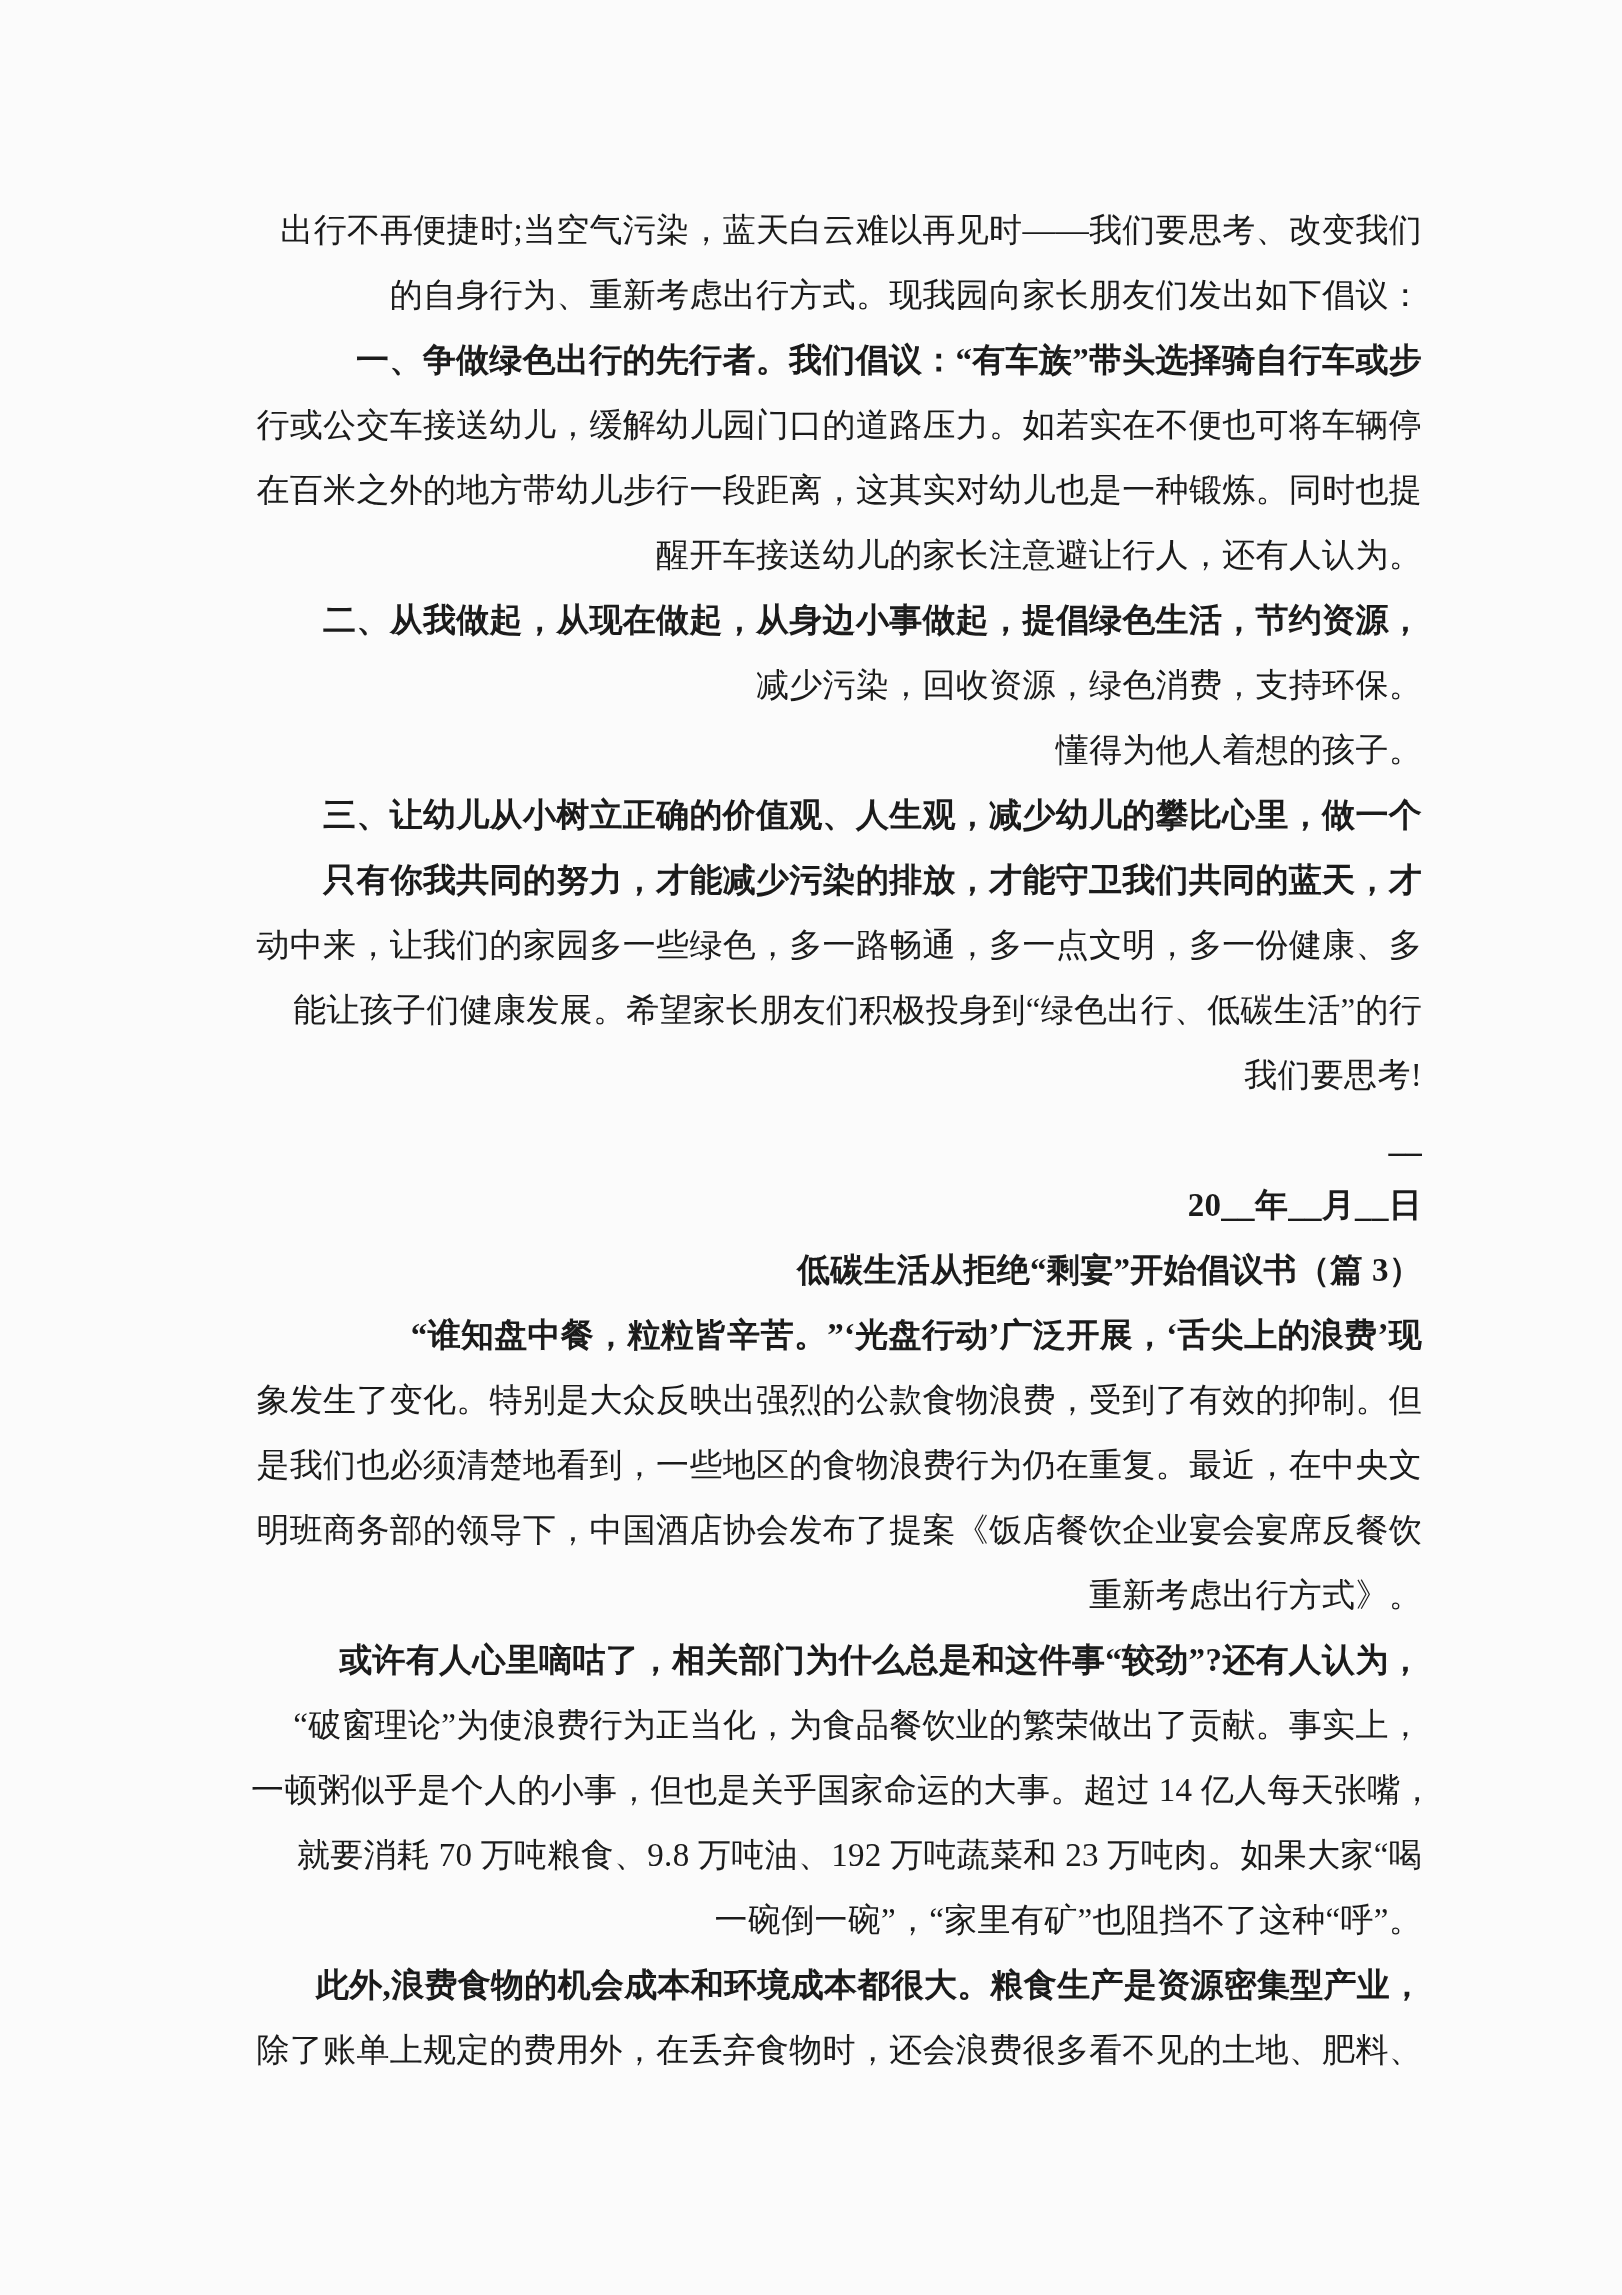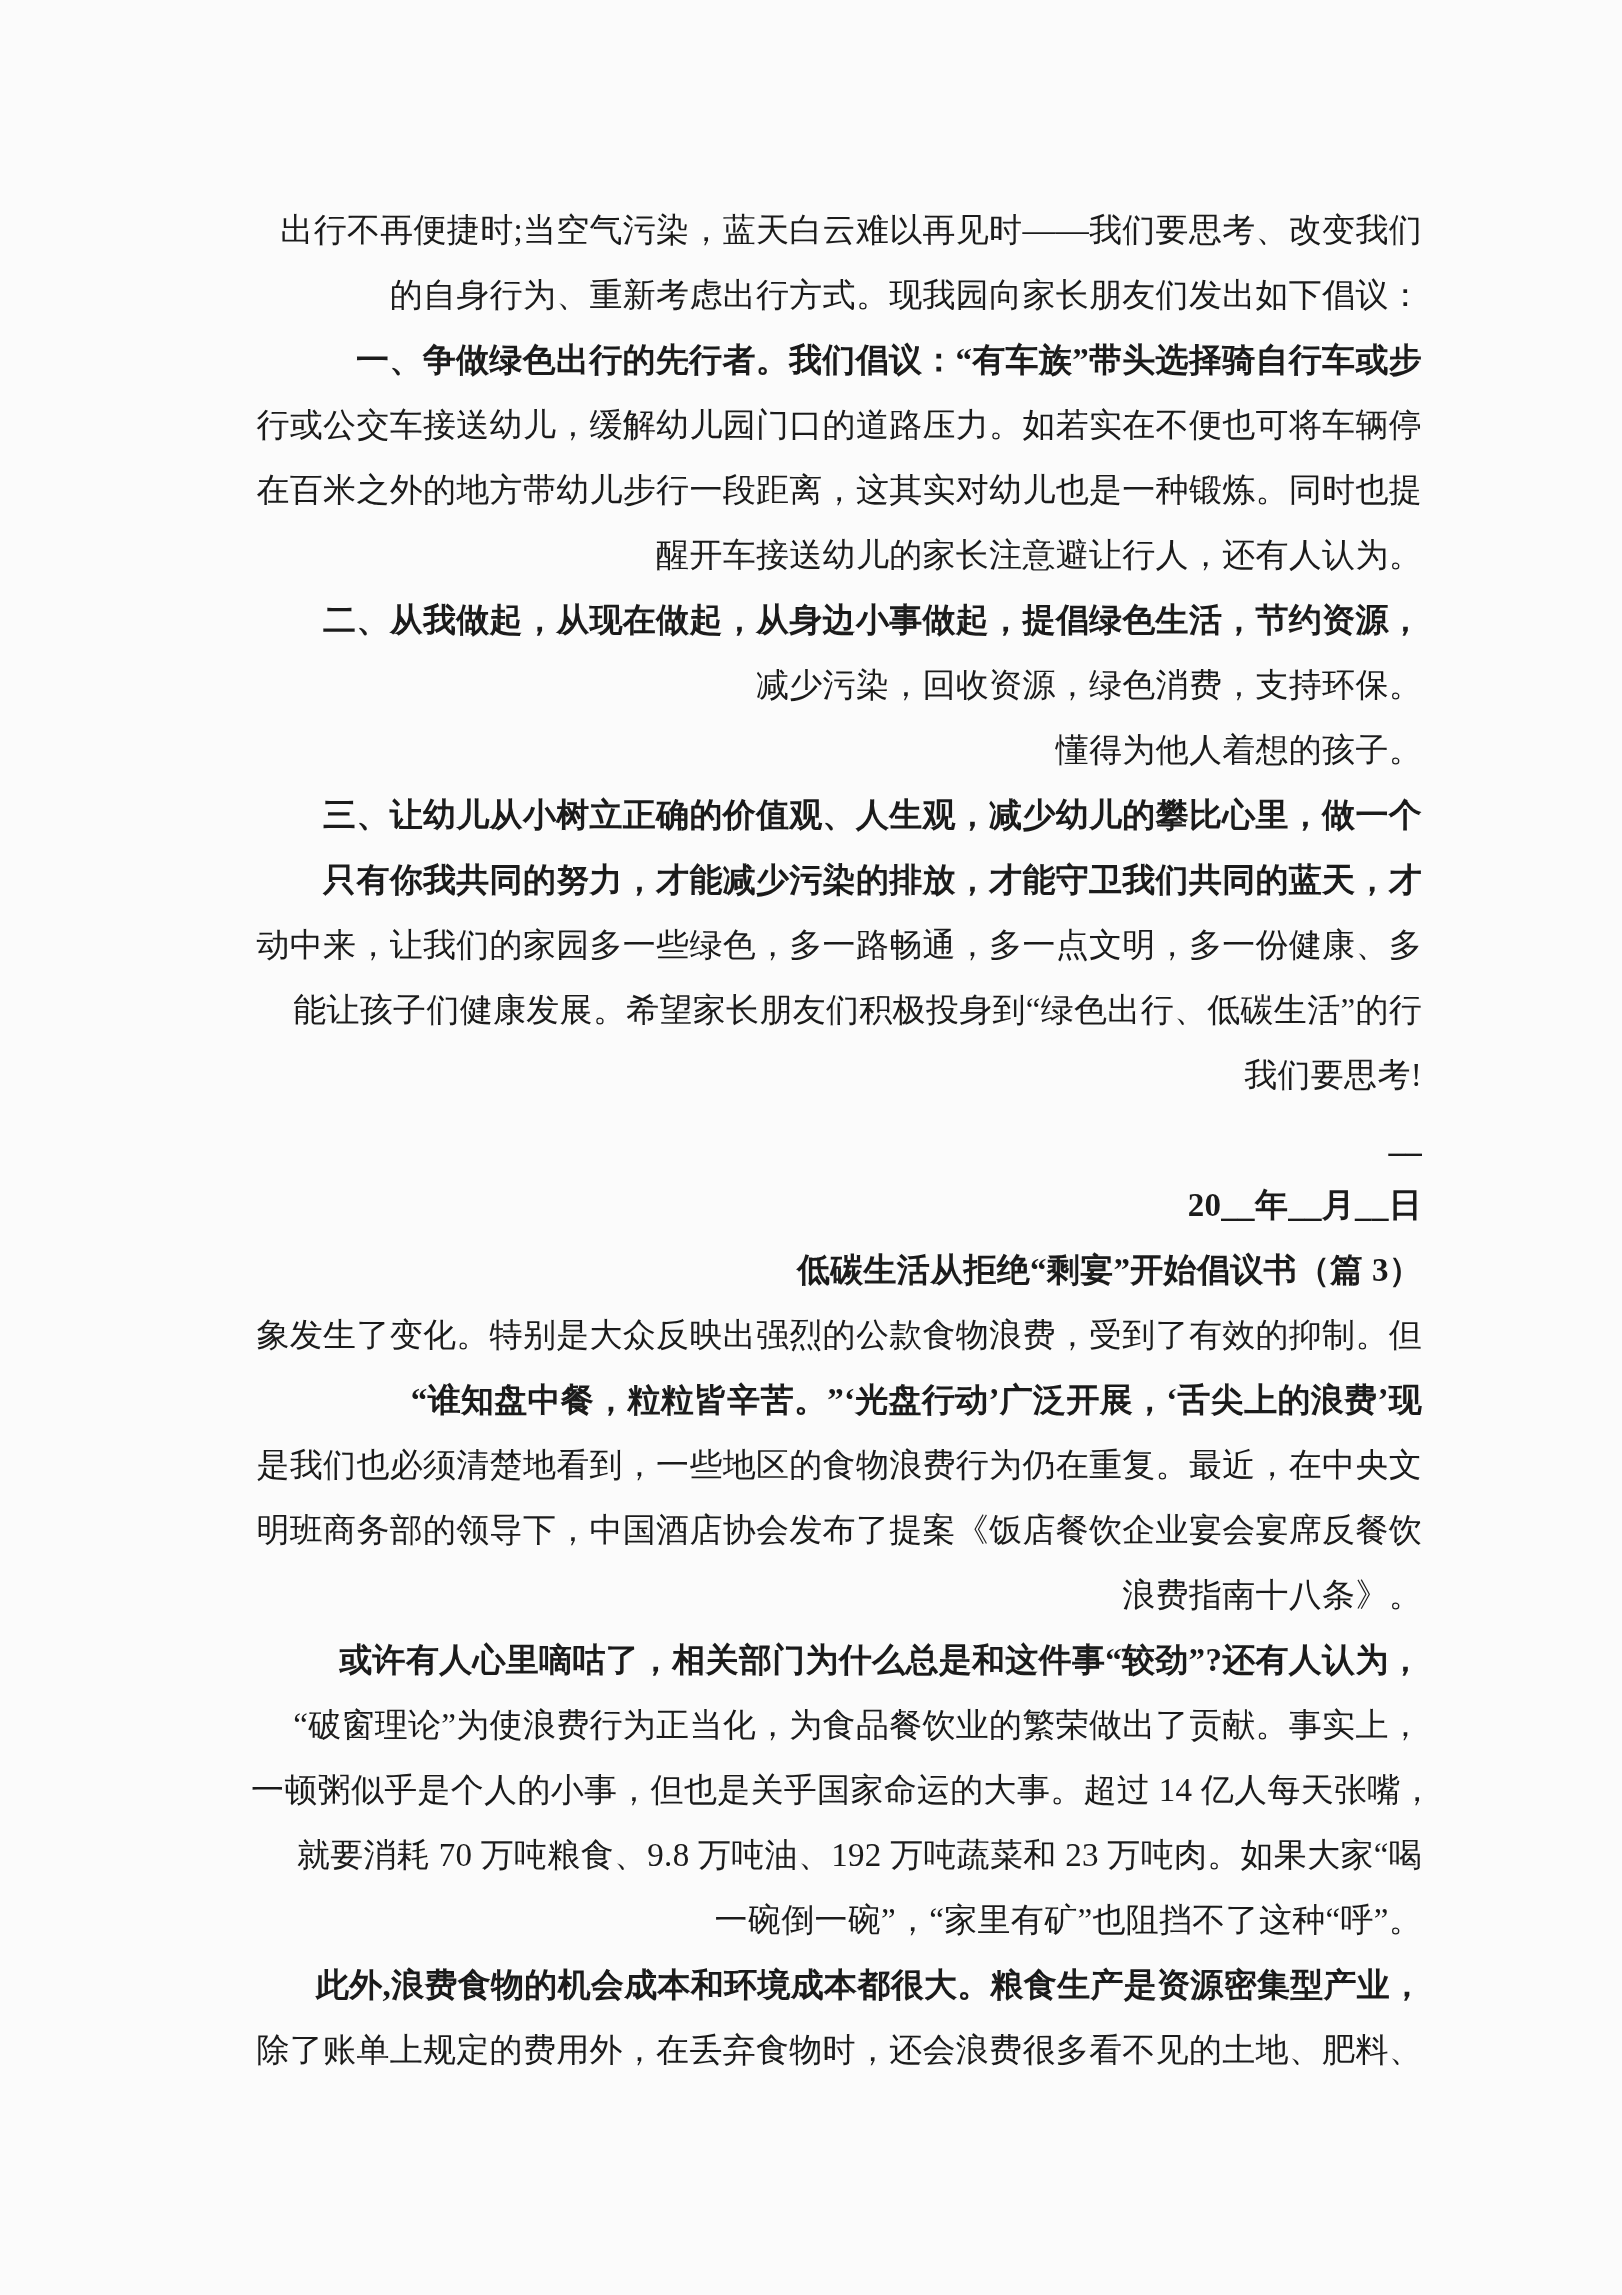--- a/index.html
+++ b/index.html
@@ -49,25 +49,25 @@
   <p class="line">减少污染，回收资源，绿色消费，支持环保。</p>
   <p class="line">懂得为他人着想的孩子。</p>
   <p class="line ind">三、让幼儿从小树立正确的价值观、人生观，减少幼儿的攀比心里，做一个</p>
   <p class="line ind">只有你我共同的努力，才能减少污染的排放，才能守卫我们共同的蓝天，才</p>
   <p class="line">动中来，让我们的家园多一些绿色，多一路畅通，多一点文明，多一份健康、多</p>
   <p class="line">能让孩子们健康发展。希望家长朋友们积极投身到“绿色出行、低碳生活”的行</p>
   <p class="line">我们要思考!</p>
   <p class="line ind">__</p>
   <p class="line ind">20__年__月__日</p>
   <p class="line ind">低碳生活从拒绝“剩宴”开始倡议书（篇 3）</p>
+  <p class="line ind">“谁知盘中餐，粒粒皆辛苦。”‘光盘行动’广泛开展，‘舌尖上的浪费’现</p>
   <p class="line">象发生了变化。特别是大众反映出强烈的公款食物浪费，受到了有效的抑制。但</p>
-  <p class="line ind">“谁知盘中餐，粒粒皆辛苦。”‘光盘行动’广泛开展，‘舌尖上的浪费’现</p>
   <p class="line">是我们也必须清楚地看到，一些地区的食物浪费行为仍在重复。最近，在中央文</p>
   <p class="line">明班商务部的领导下，中国酒店协会发布了提案《饭店餐饮企业宴会宴席反餐饮</p>
-  <p class="line">浪费指南十八条》。</p>
+  <p class="line">重新考虑出行方式》。</p>
   <p class="line ind">或许有人心里嘀咕了，相关部门为什么总是和这件事“较劲”?还有人认为，</p>
   <p class="line">“破窗理论”为使浪费行为正当化，为食品餐饮业的繁荣做出了贡献。事实上，</p>
   <p class="line">一顿粥似乎是个人的小事，但也是关乎国家命运的大事。超过 14 亿人每天张嘴，</p>
   <p class="line">就要消耗 70 万吨粮食、9.8 万吨油、192 万吨蔬菜和 23 万吨肉。如果大家“喝</p>
   <p class="line">一碗倒一碗”，“家里有矿”也阻挡不了这种“呼”。</p>
   <p class="line ind">此外,浪费食物的机会成本和环境成本都很大。粮食生产是资源密集型产业，</p>
   <p class="line">除了账单上规定的费用外，在丢弃食物时，还会浪费很多看不见的土地、肥料、</p>
 </div>
 
 

